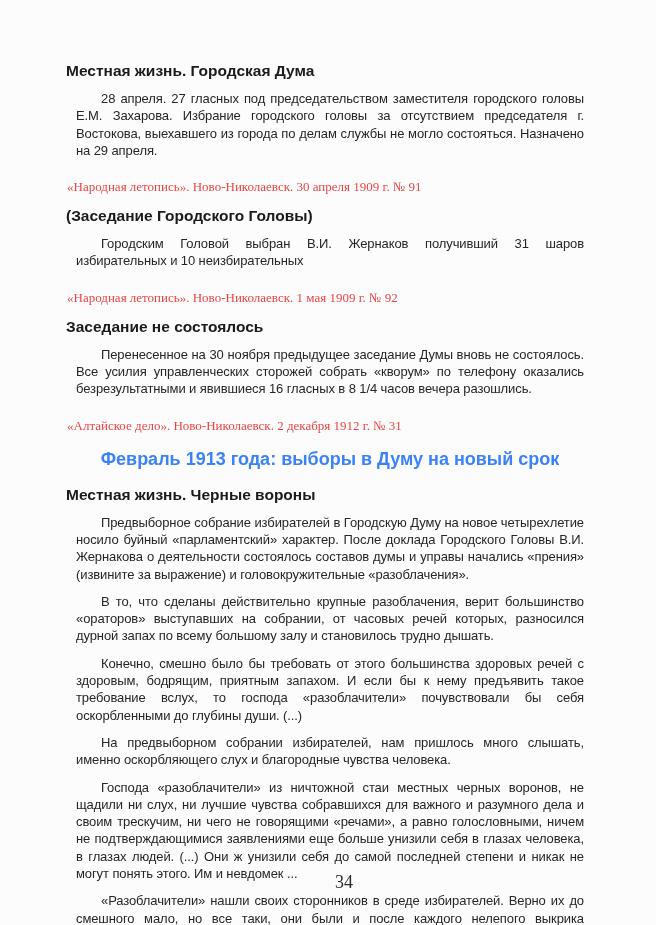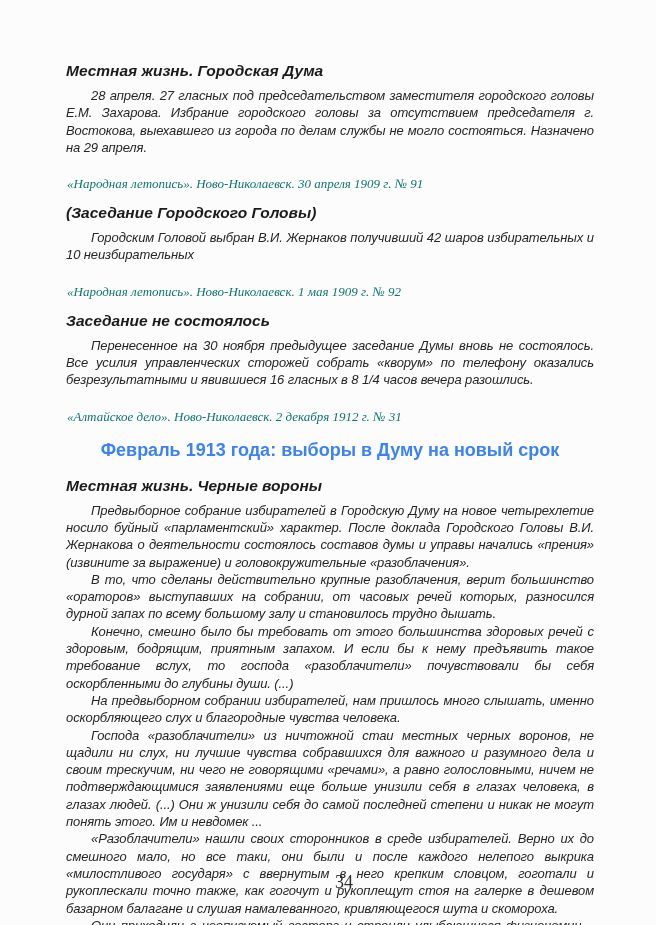--- a/index.html
+++ b/index.html
@@ -14,45 +14,44 @@
     margin: 0 auto;
     background: #fcfcfc;
     color: #242424;
     box-sizing: border-box;
     padding: 62px 62px 0 66px;
     overflow: hidden;
     font-family: "Liberation Sans", sans-serif;
   }
   .article {
     margin: 0 0 12px 0;
-    font-style: italic;
   }
   .article-heading {
     font-family: "Liberation Sans", sans-serif;
     font-size: 15.5px;
     line-height: 18px;
     font-weight: bold;
     color: #1b1b1b;
     margin: 0 0 7px 0;
   }
   .body-par {
     font-family: "Liberation Sans", sans-serif;
     font-size: 13px;
     line-height: 17.3px;
     color: #262626;
     text-align: justify;
     text-indent: 25px;
-    margin: 0;
+    margin: 10px;
     letter-spacing: -0.1px;
   }
   .source-line {
     font-family: "Liberation Serif", serif;
     font-size: 13px;
     line-height: 16px;
-    color: #0f766e;
+    color: #ef4444;
     margin: 20px 0 0 1px;
   }
   .chapter-heading {
     font-family: "Liberation Sans", sans-serif;
     font-size: 18px;
     line-height: 22px;
     font-weight: bold;
     color: #3b82f6;
     text-align: center;
     margin: 14px 0 16px 0;
@@ -75,21 +74,21 @@
 <div class="page">
 
   <section class="article">
     <h2 class="article-heading">Местная жизнь. Городская Дума</h2>
     <p class="body-par">28 апреля. 27 гласных под председательством заместителя городского головы Е.М. Захарова. Избрание городского головы за отсутствием председателя г. Востокова, выехавшего из города по делам службы не могло состояться. Назначено на 29 апреля.</p>
     <p class="source-line">«Народная летопись». Ново-Николаевск. 30 апреля 1909 г. № 91</p>
   </section>
 
   <section class="article">
     <h2 class="article-heading">(Заседание Городского Головы)</h2>
-    <p class="body-par">Городским Головой выбран В.И. Жернаков получивший 42 шаров избирательных и 10 неизбирательных</p>
+    <p class="body-par">Городским Головой выбран В.И. Жернаков получивший 31 шаров избирательных и 10 неизбирательных</p>
     <p class="source-line">«Народная летопись». Ново-Николаевск. 1 мая 1909 г. № 92</p>
   </section>
 
   <section class="article">
     <h2 class="article-heading">Заседание не состоялось</h2>
     <p class="body-par">Перенесенное на 30 ноября предыдущее заседание Думы вновь не состоялось. Все усилия управленческих сторожей собрать «кворум» по телефону оказались безрезультатными и явившиеся 16 гласных в 8 1/4 часов вечера разошлись.</p>
     <p class="source-line">«Алтайское дело». Ново-Николаевск. 2 декабря 1912 г. № 31</p>
   </section>
 
   <h1 class="chapter-heading">Февраль 1913 года: выборы в Думу на новый срок</h1>

